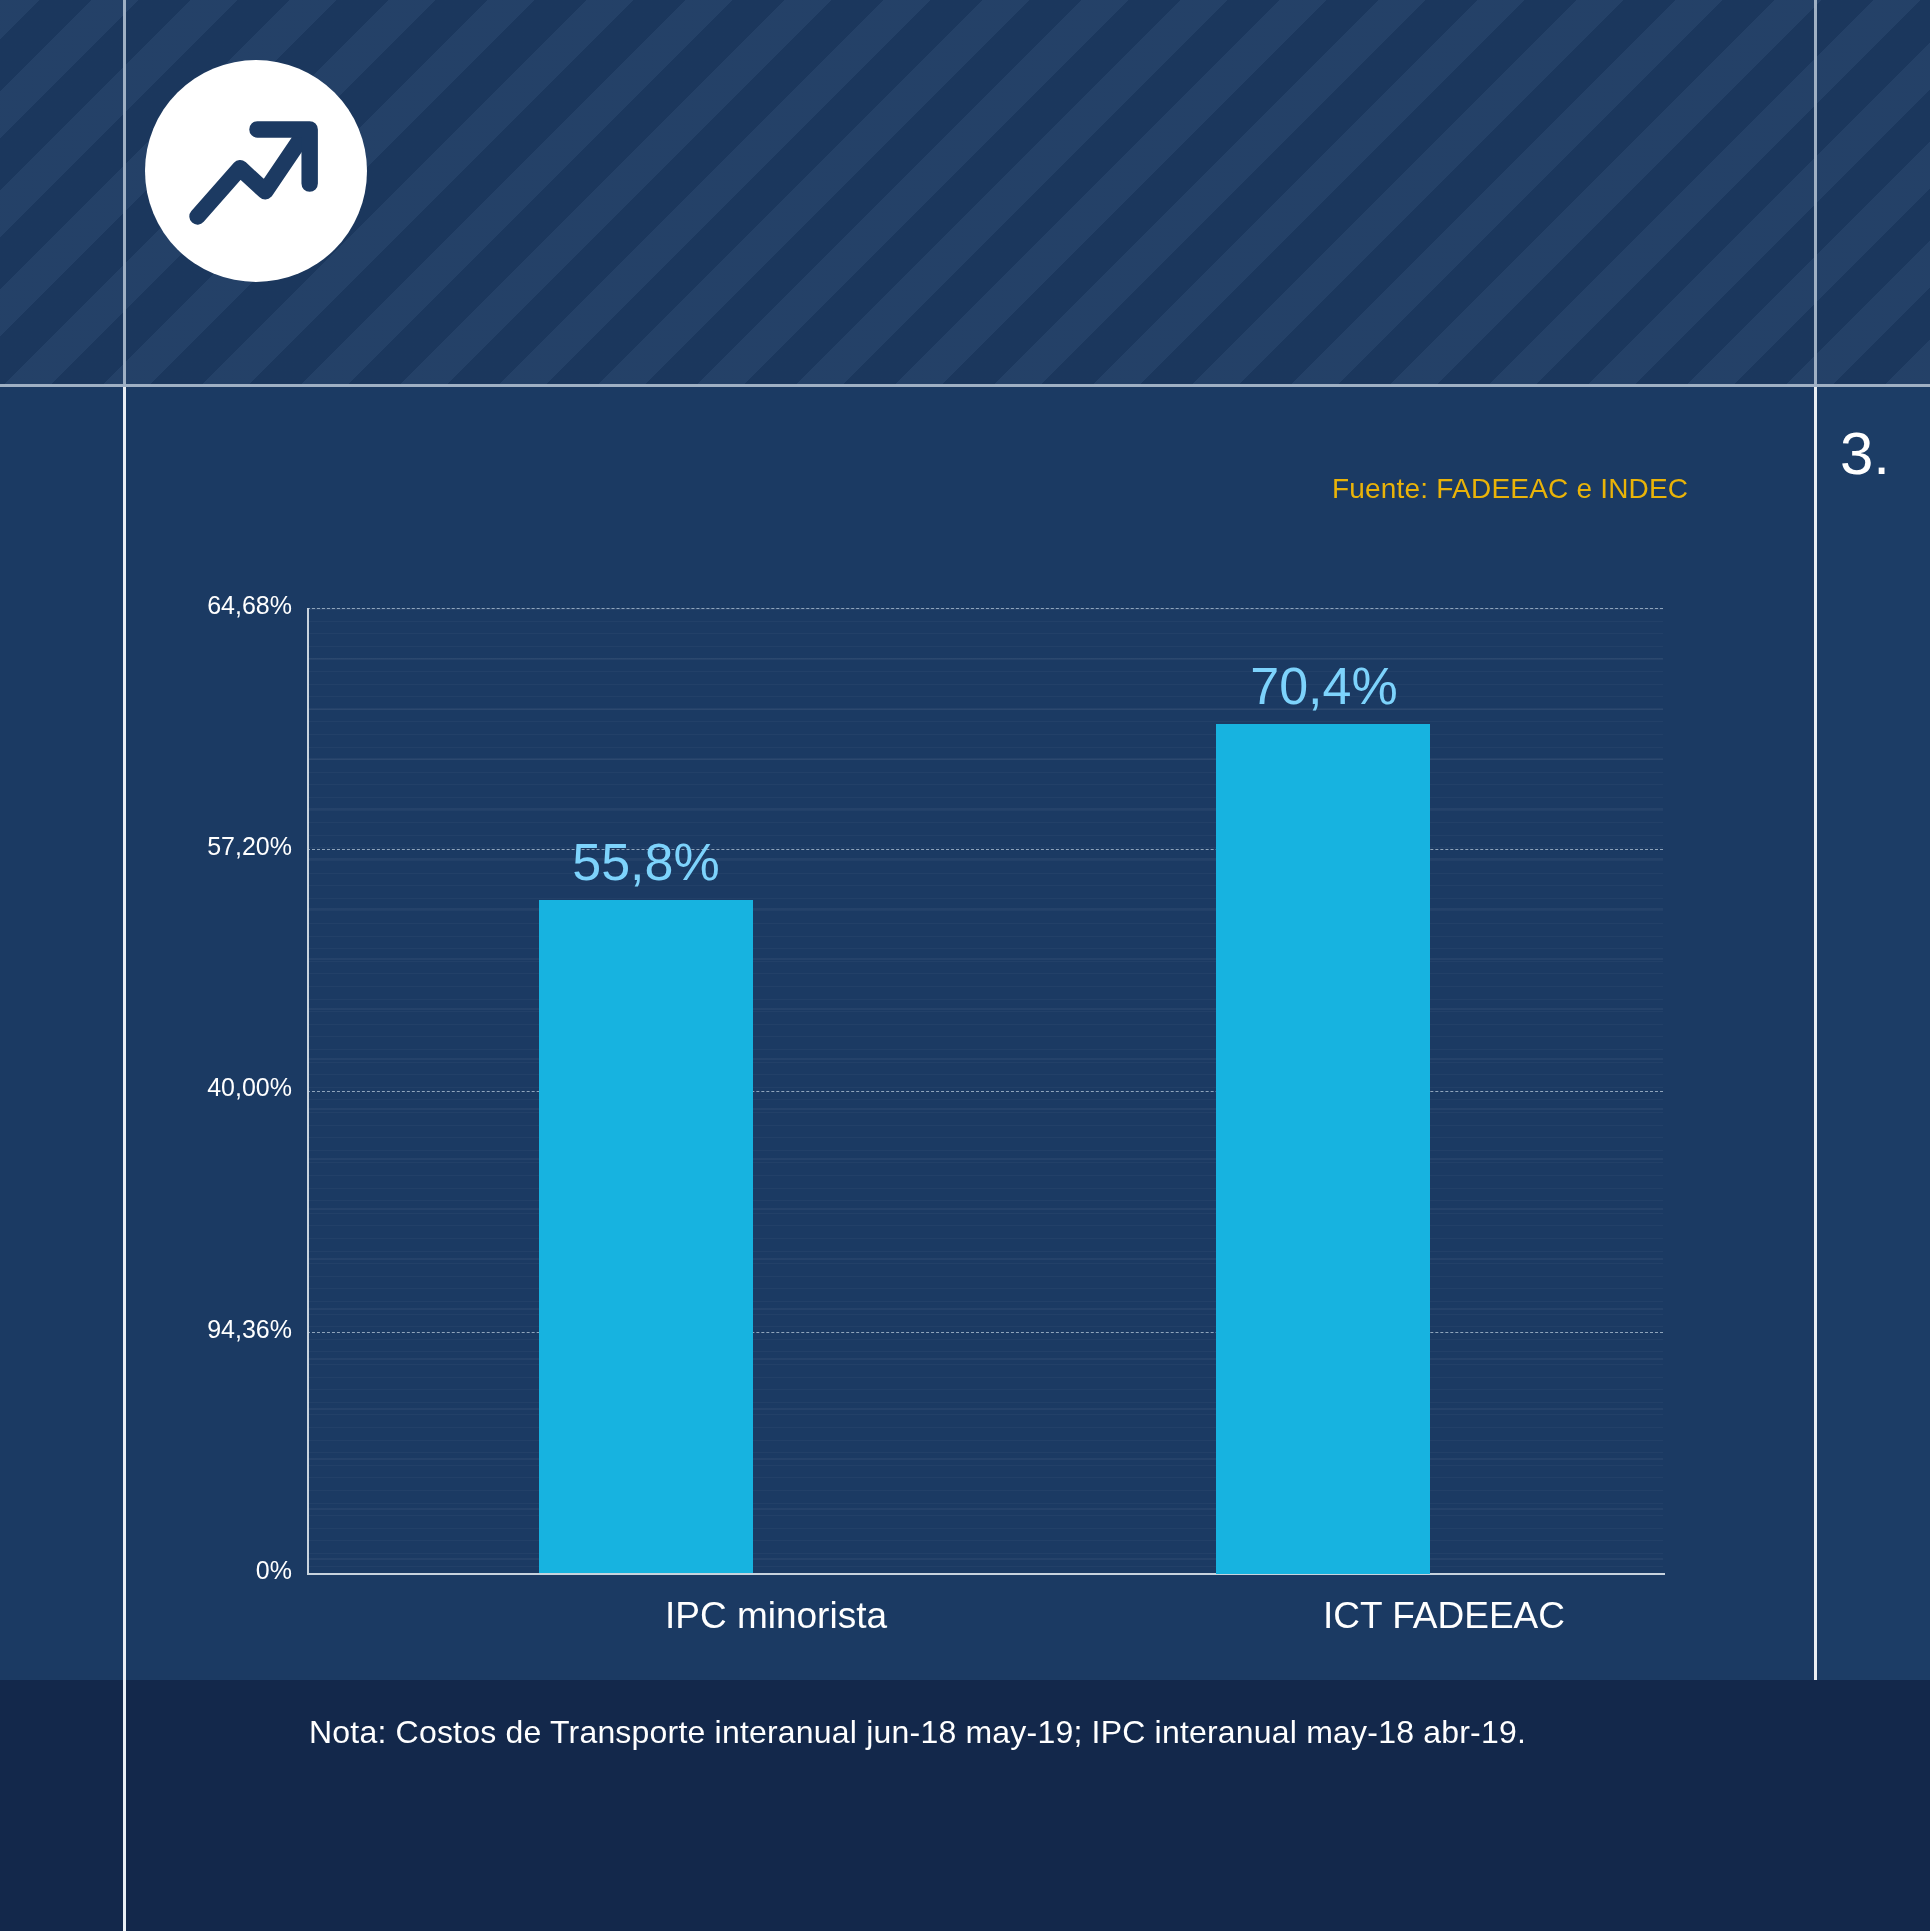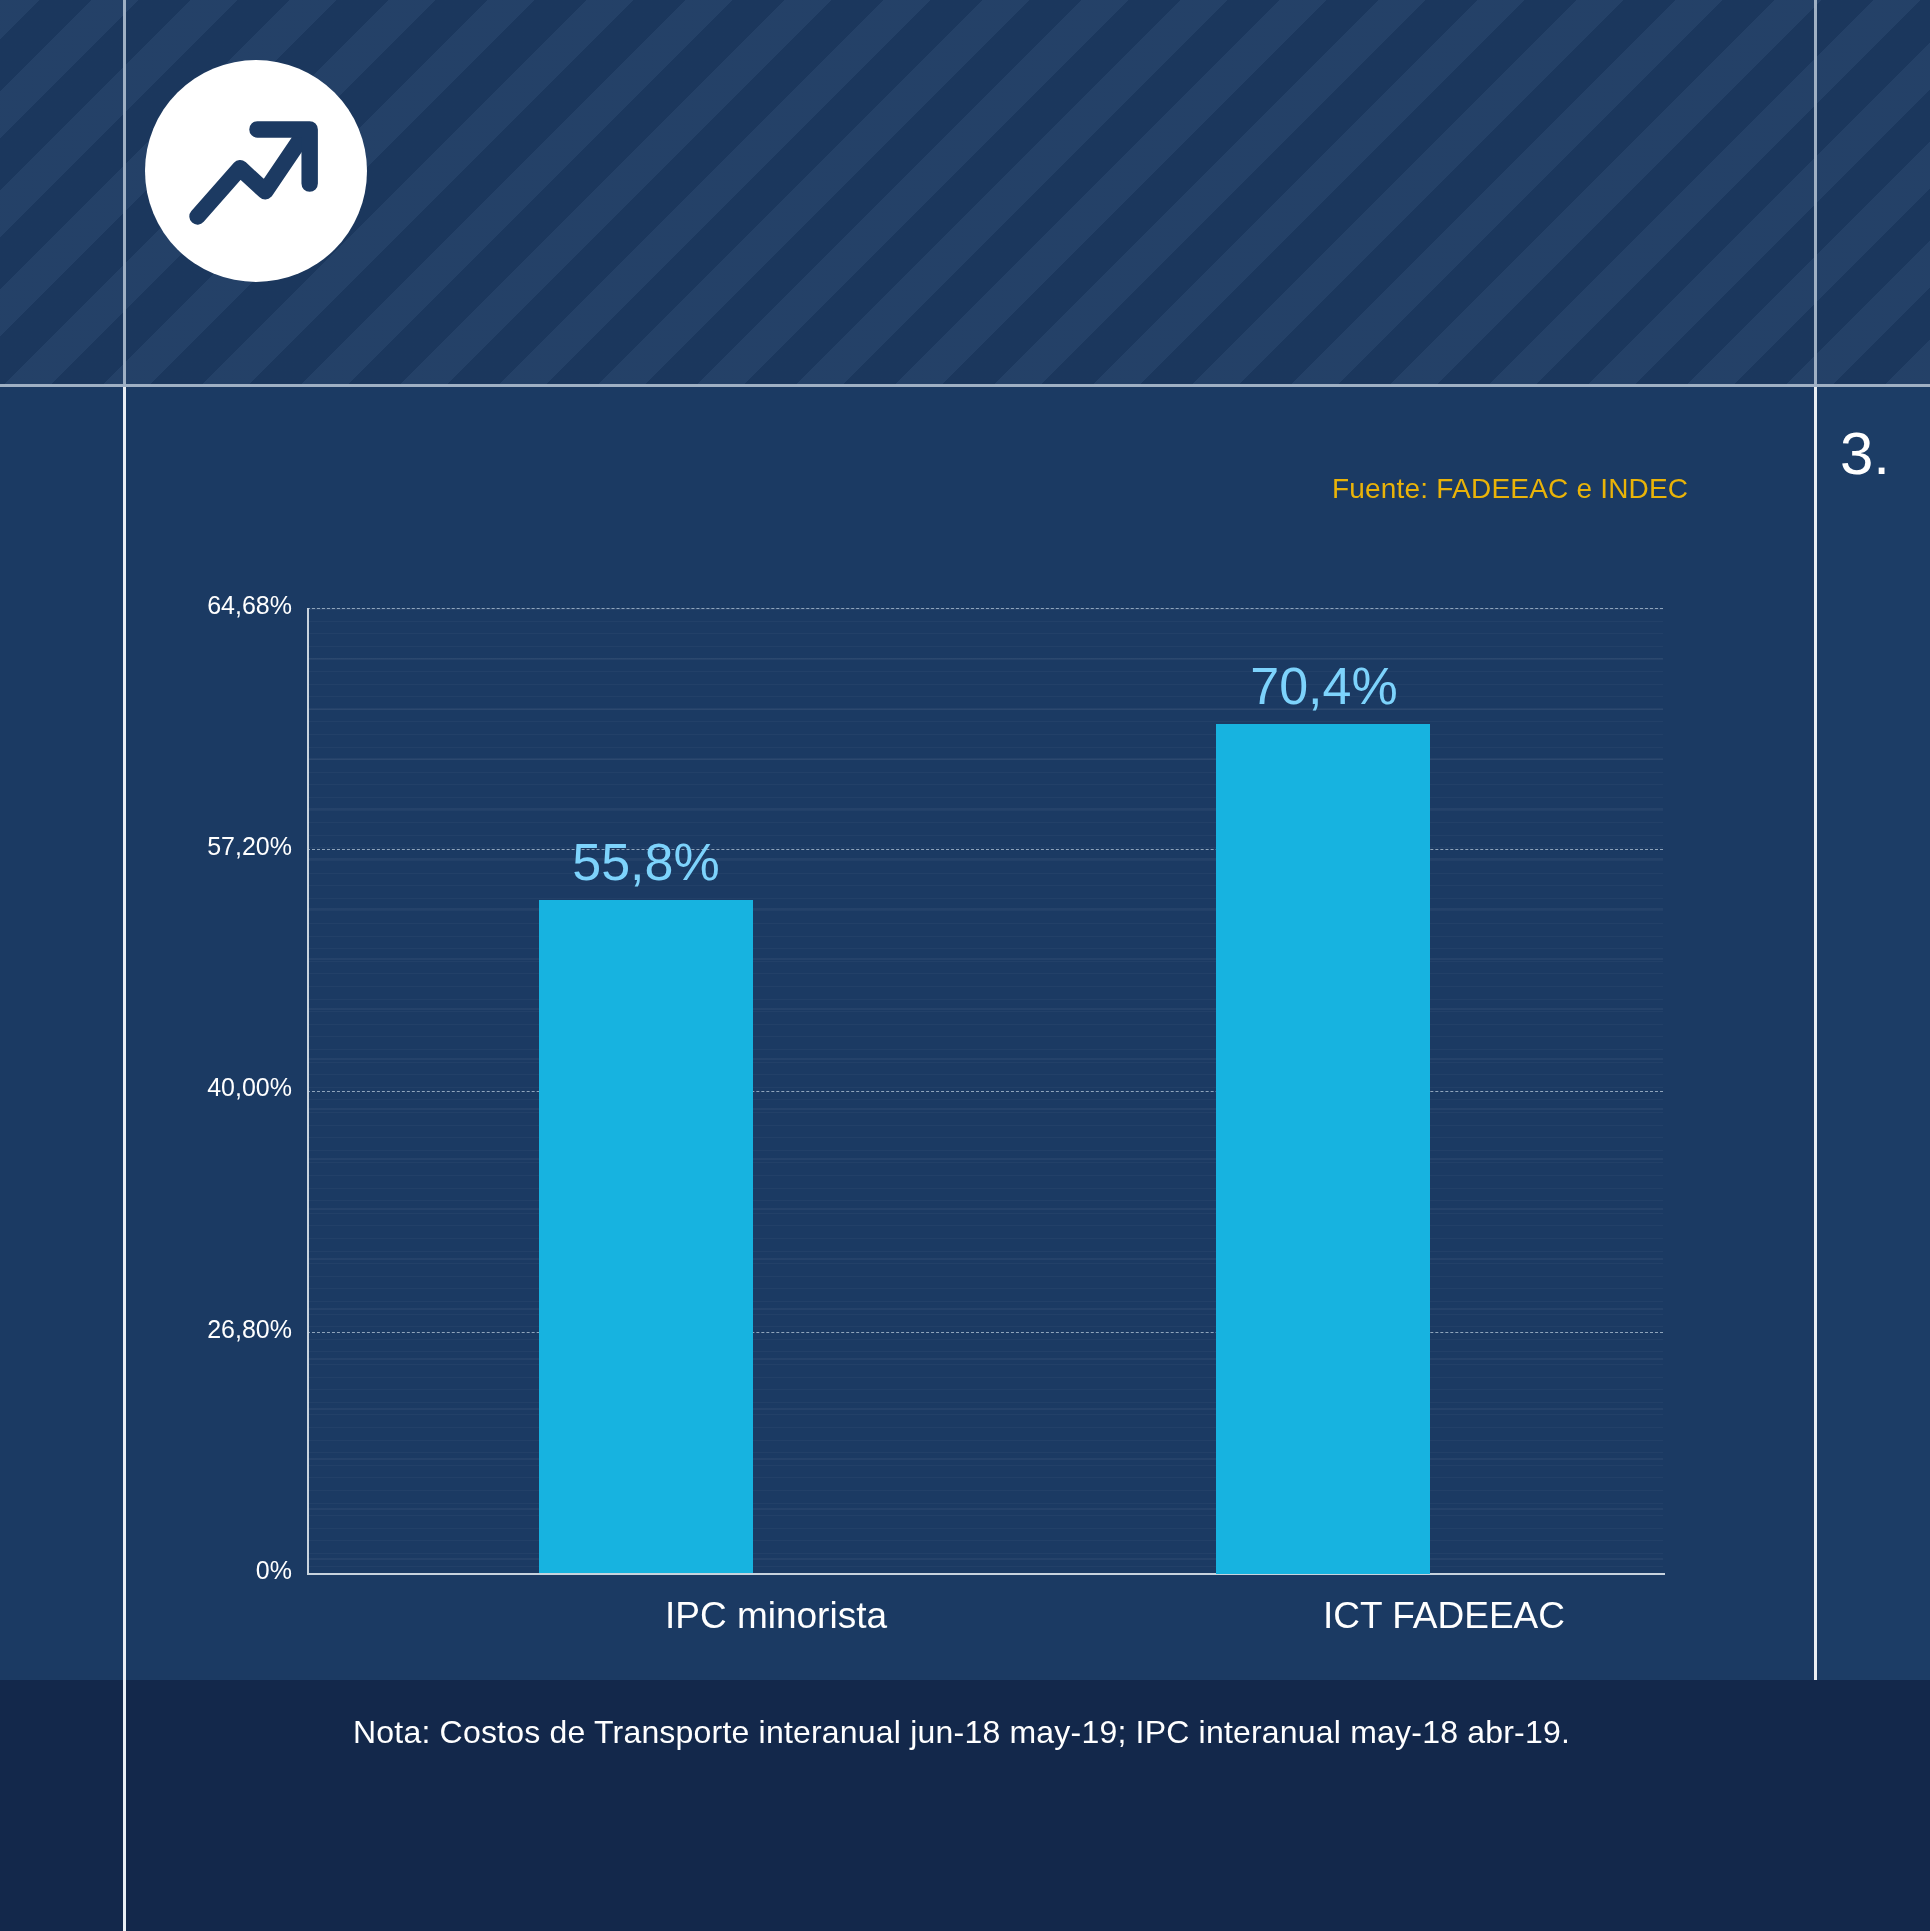--- a/index.html
+++ b/index.html
@@ -198,21 +198,20 @@
     width:2.9px; height:251px;
     background:#e9eef4;
   }
   #note-text {
     position:absolute; left:309px; top:1714px;
     color:#ffffff;
     font-size:32px;
     font-family:"Liberation Sans Narrow","Liberation Sans", sans-serif;
     letter-spacing:0.2px;
     white-space:nowrap;
-    margin-left:44px;
   }
 </style>
 </head>
 <body>
 
 <div id="slide">
 
   <div id="header">
     <div class="vrule" id="vrule-left"></div>
     <div class="vrule" id="vrule-right"></div>
@@ -241,21 +240,21 @@
   <div id="chart">
     <div id="plot">
         <div class="gridline" style="top: 724px;"></div>
         <div class="gridline" style="top: 483px;"></div>
         <div class="gridline" style="top: 241px;"></div>
         <div class="gridline" style="top: 0px;"></div>
       </div>
     <div id="axis-vert"></div>
     <div id="axis-horz"></div>
   <div class="ytick" style="top: 977px;">0%</div>
-      <div class="ytick" style="top: 736px;">26,80%</div>
+      <div class="ytick" style="top: 736px;">94,36%</div>
       <div class="ytick" style="top: 494px;">40,00%</div>
       <div class="ytick" style="top: 253px;">57,20%</div>
       <div class="ytick" style="top: 11.6px;">64,68%</div>
       <div class="bar" style="left: 375px; width: 214px; height: 673px; top: 321px; background: rgb(23, 179, 224);"></div>
       <div class="bar-value" style="left: 308px; width: 348px; top: 253px;">55,8%</div>
       <div class="cat-label" style="left: 240px; width: 483px; top: 1016px;">IPC minorista</div>
       <div class="bar" style="left: 1052px; width: 214px; height: 850px; top: 145px; background: rgb(23, 179, 224);"></div>
       <div class="bar-value" style="left: 986px; width: 348px; top: 77px;">70,4%</div>
       <div class="cat-label" style="left: 918px; width: 483px; top: 1016px;">ICT FADEEAC</div>
     </div>

